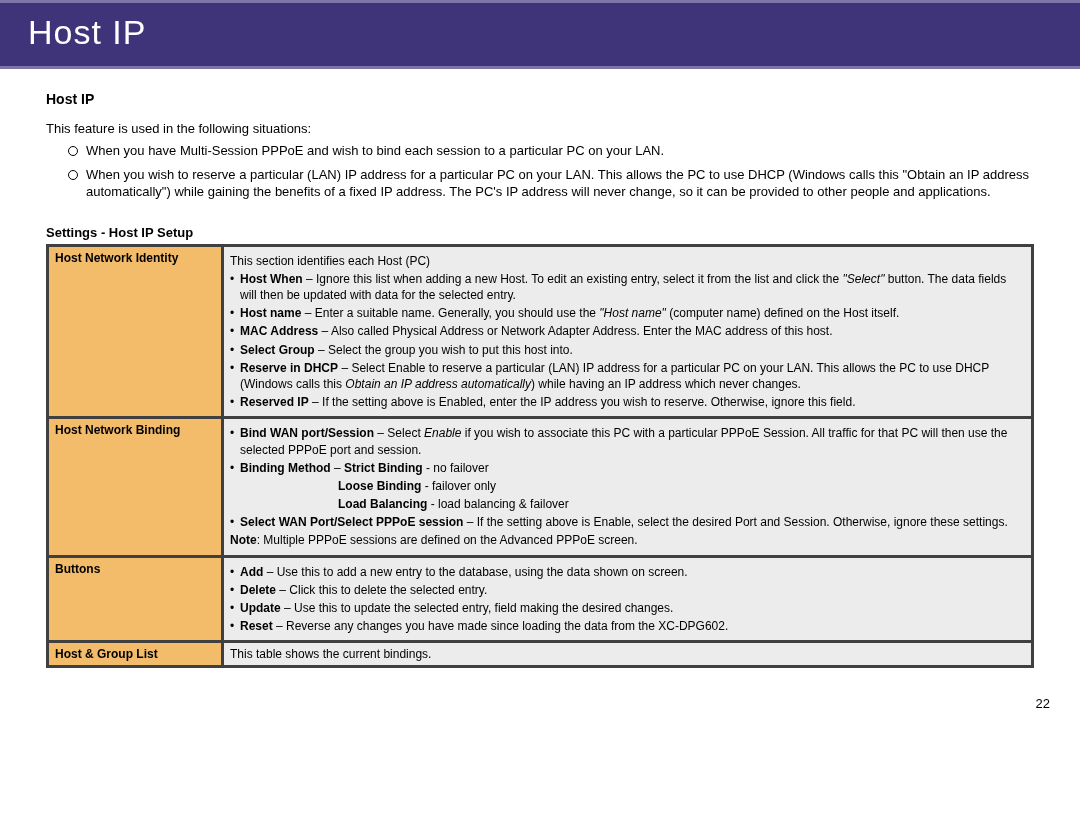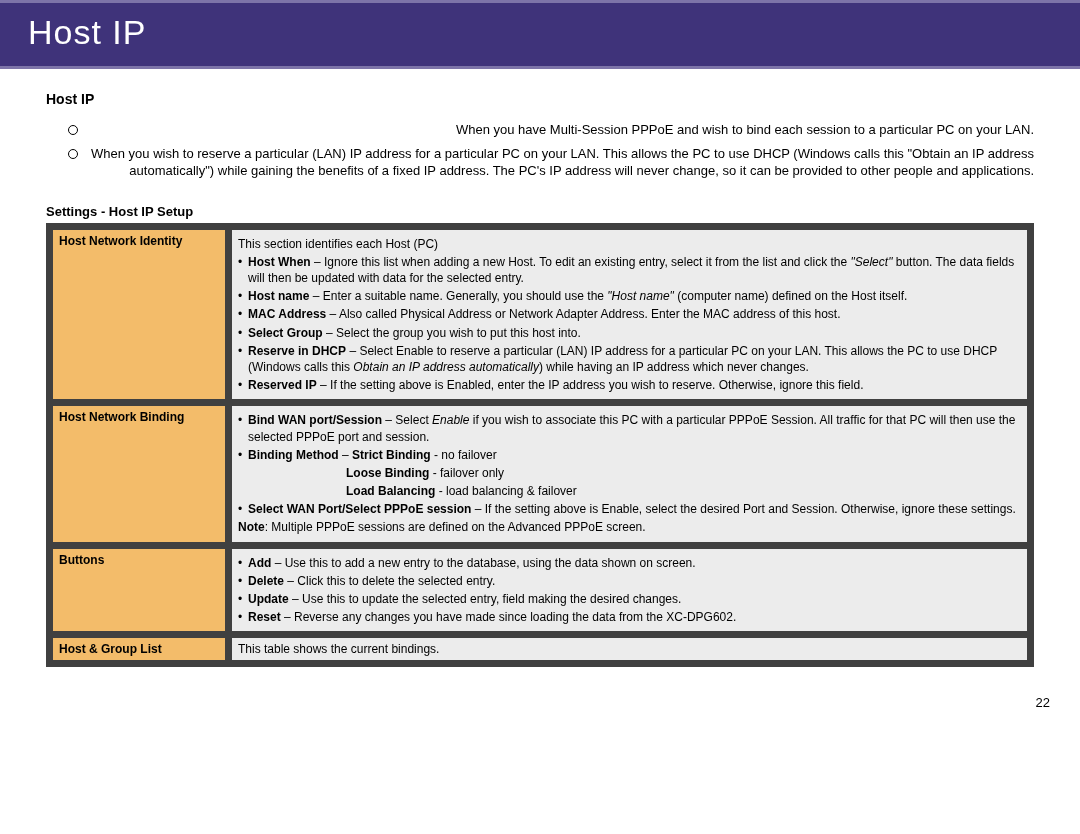--- a/index.html
+++ b/index.html
@@ -41,21 +41,20 @@
     list-style: none;
     margin: 4px 0 20px 0;
     padding: 0 0 0 22px;
   }
   ul.situations li {
     position: relative;
     padding-left: 18px;
     margin-bottom: 6px;
     line-height: 1.35;
     font-size: 13px;
-    text-align: right;
   }
   ul.situations li::before {
     content: "";
     position: absolute;
     left: 0;
     top: 4px;
     width: 8px;
     height: 8px;
     border: 1.5px solid #000;
     border-radius: 50%;
@@ -64,21 +63,21 @@
     font-weight: bold;
     font-size: 13px;
     margin: 24px 0 4px 0;
   }
   table.setup {
     border-collapse: collapse;
     width: 100%;
     font-size: 12px;
   }
   table.setup td, table.setup th {
-    border: 7px solid #404040;
+    border: 3px solid #404040;
     vertical-align: top;
     padding: 4px 6px;
     text-align: left;
   }
   table.setup th {
     background: #f3bc6a;
     width: 160px;
     font-weight: bold;
   }
   table.setup td {
@@ -118,20 +117,21 @@
 <body>
 
 <div class="header-bar">
   <h1>Host IP</h1>
 </div>
 
 <div class="content">
 
   <div class="section-title">Host IP</div>
 
+  <div class="intro-text">This feature is used in the following situations:</div>
 
   <ul class="situations">
     <li>When you have Multi-Session PPPoE and wish to bind each session to a particular PC on your LAN.</li>
     <li>When you wish to reserve a particular (LAN) IP address for a particular PC on your LAN. This allows the PC to use DHCP (Windows calls this "Obtain an IP address automatically") while gaining the benefits of a fixed IP address. The PC's IP address will never change, so it can be provided to other people and applications.</li>
   </ul>
 
   <div class="sub-title">Settings - Host IP Setup</div>
 
   <table class="setup">
     <tbody>

